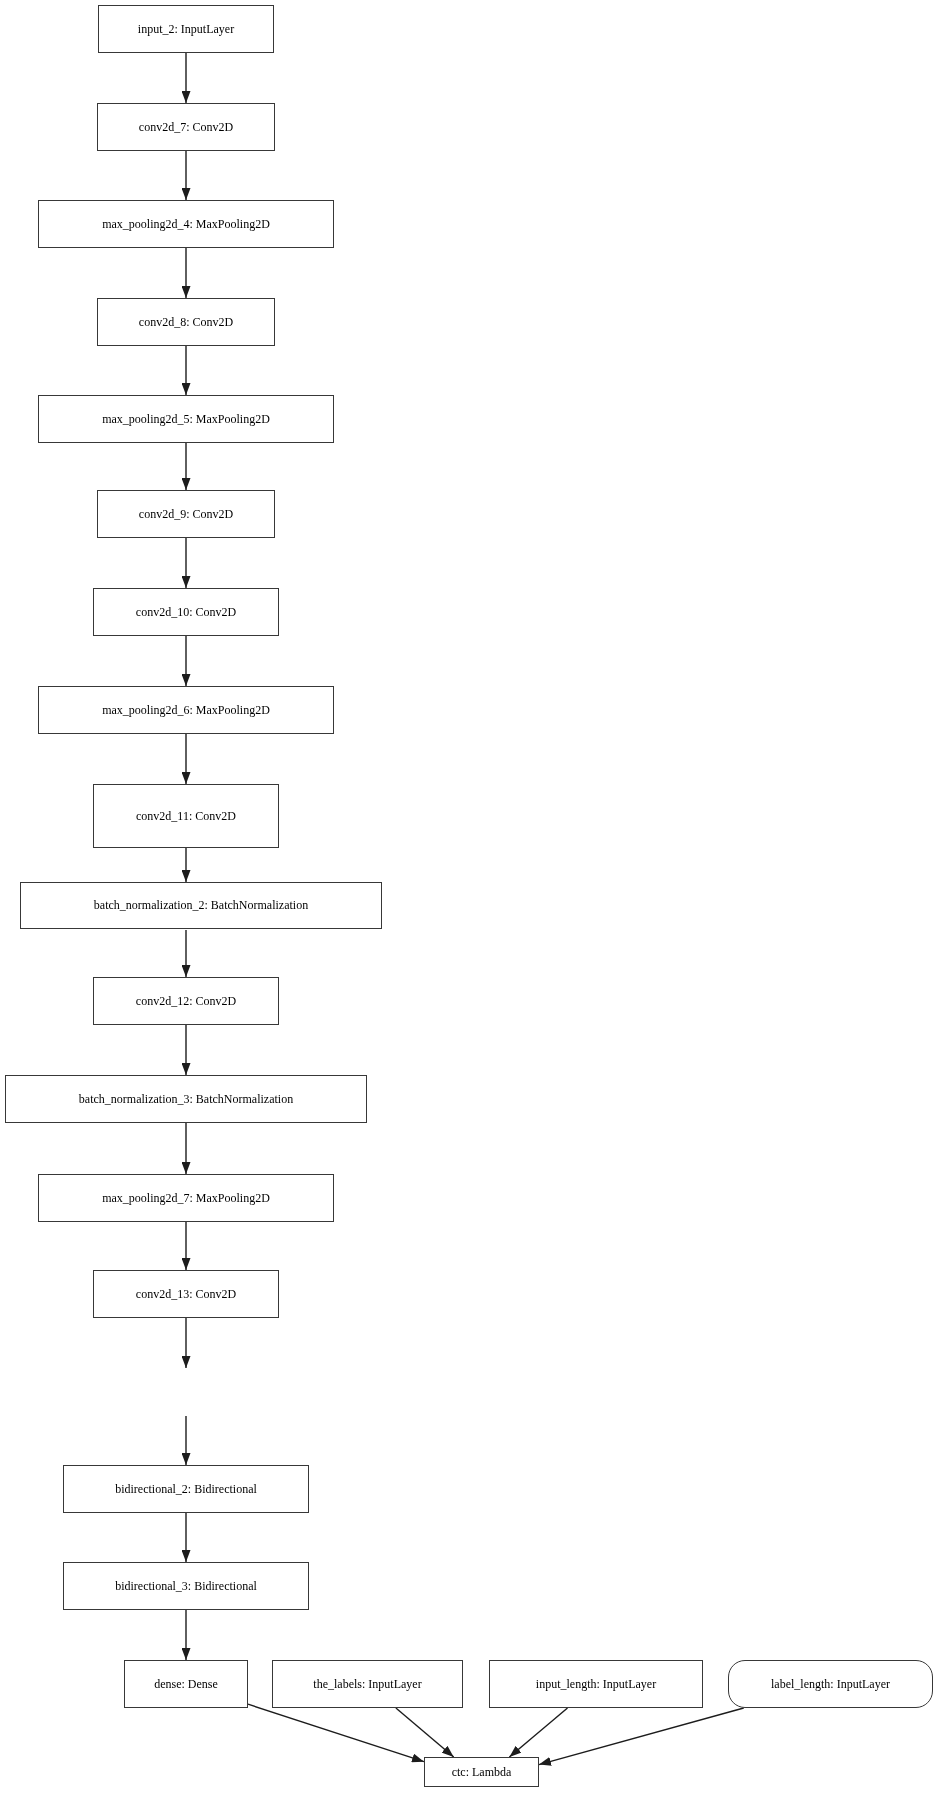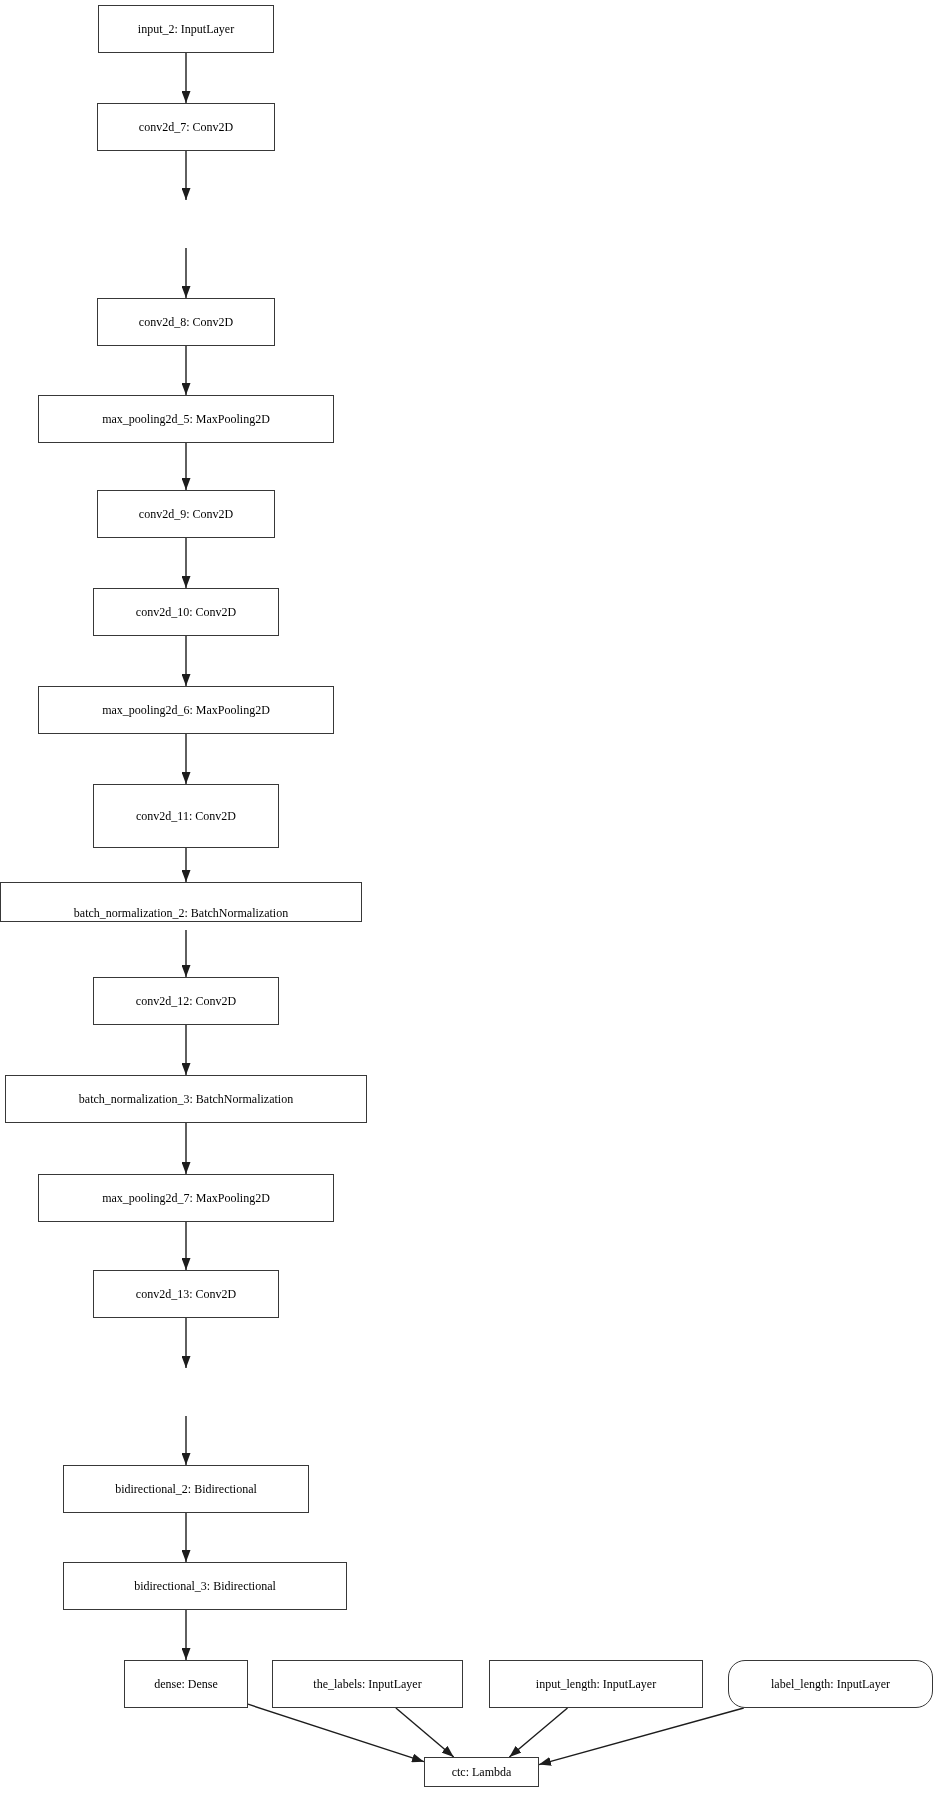--- a/index.html
+++ b/index.html
@@ -73,57 +73,60 @@
       <line x1="567.5" y1="1708.0" x2="509.4" y2="1757.0" class="edge" marker-end="url(#arrowhead)"></line>
       <line x1="743.7" y1="1708.0" x2="539.0" y2="1764.6" class="edge" marker-end="url(#arrowhead)"></line>
     </svg>
   <div id="nodes-layer">
       <div class="node" style="left: 98px; top: 5px; width: 176px; height: 48px;">
         <span>input_2: InputLayer</span>
       </div>
       <div class="node" style="left: 97px; top: 103px; width: 178px; height: 48px;">
         <span>conv2d_7: Conv2D</span>
       </div>
+      <div class="node" style="left: 38px; top: 200px; width: 296px; height: 48px;">
+        <span>max_pooling2d_4: MaxPooling2D</span>
+      </div>
       <div class="node" style="left: 97px; top: 298px; width: 178px; height: 48px;">
         <span>conv2d_8: Conv2D</span>
       </div>
       <div class="node" style="left: 38px; top: 395px; width: 296px; height: 48px;">
         <span>max_pooling2d_5: MaxPooling2D</span>
       </div>
       <div class="node" style="left: 97px; top: 490px; width: 178px; height: 48px;">
         <span>conv2d_9: Conv2D</span>
       </div>
       <div class="node" style="left: 93px; top: 588px; width: 186px; height: 48px;">
         <span>conv2d_10: Conv2D</span>
       </div>
       <div class="node" style="left: 38px; top: 686px; width: 296px; height: 48px;">
         <span>max_pooling2d_6: MaxPooling2D</span>
       </div>
       <div class="node" style="left: 93px; top: 784px; width: 186px; height: 64px;">
         <span>conv2d_11: Conv2D</span>
       </div>
-      <div class="node" style="left: 0; top: 882px; width: 362px; height: 40px; align-items: flex-end;">
+      <div class="node" style="left: 20px; top: 882px; width: 362px; height: 47px;">
         <span>batch_normalization_2: BatchNormalization</span>
       </div>
       <div class="node" style="left: 93px; top: 977px; width: 186px; height: 48px;">
         <span>conv2d_12: Conv2D</span>
       </div>
       <div class="node" style="left: 5px; top: 1075px; width: 362px; height: 48px;">
         <span>batch_normalization_3: BatchNormalization</span>
       </div>
       <div class="node" style="left: 38px; top: 1174px; width: 296px; height: 48px;">
         <span>max_pooling2d_7: MaxPooling2D</span>
       </div>
       <div class="node" style="left: 93px; top: 1270px; width: 186px; height: 48px;">
         <span>conv2d_13: Conv2D</span>
       </div>
       <div class="node" style="left: 63px; top: 1465px; width: 246px; height: 48px;">
         <span>bidirectional_2: Bidirectional</span>
       </div>
-      <div class="node" style="left: 63px; top: 1562px; width: 284px; height: 48px;">
+      <div class="node" style="left: 63px; top: 1562px; width: 246px; height: 48px;">
         <span>bidirectional_3: Bidirectional</span>
       </div>
       <div class="node" style="left: 124px; top: 1660px; width: 124px; height: 48px;">
         <span>dense: Dense</span>
       </div>
       <div class="node" style="left: 489px; top: 1660px; width: 214px; height: 48px;">
         <span>input_length: InputLayer</span>
       </div>
       <div class="node" style="left: 272px; top: 1660px; width: 191px; height: 48px;">
         <span>the_labels: InputLayer</span>

